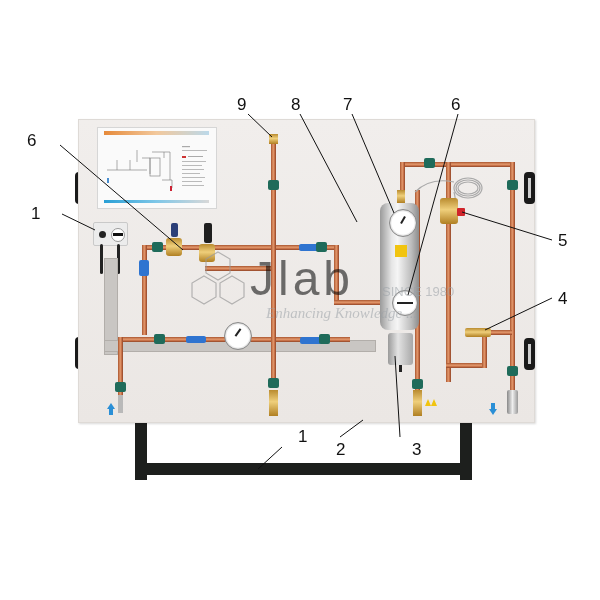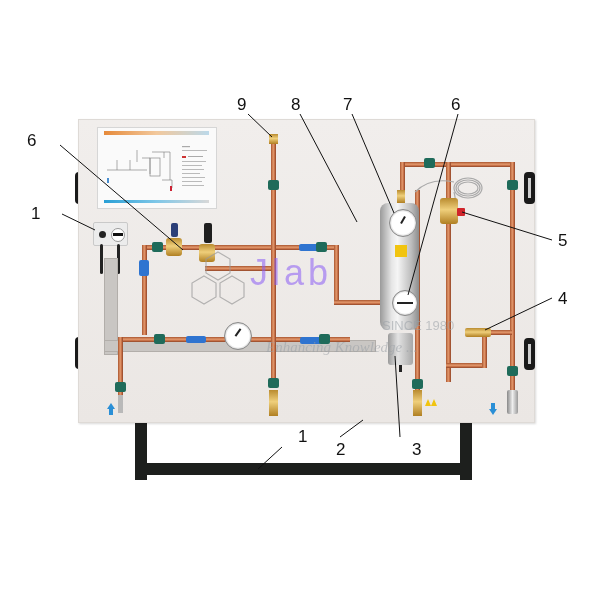--- a/index.html
+++ b/index.html
@@ -10,21 +10,21 @@
   .handle{background:#1a1a1a;border-radius:4px;width:11px;height:32px;}
   .handle::after{content:"";position:absolute;left:4px;top:6px;width:3px;height:20px;background:#cfcfcf;}
   .pipe{background:linear-gradient(90deg,#a9552f,#e3996d 45%,#c8734a 70%,#8f4426);}
   .pipeh{background:linear-gradient(180deg,#a9552f,#e3996d 45%,#c8734a 70%,#8f4426);}
   .clamp{background:#1f6b5a;border-radius:2px;width:11px;height:10px;}
   .valveblue{background:#2f74d0;border-radius:2px;}
   .brass{background:linear-gradient(180deg,#b98b2f,#efcf7b 45%,#b07f22);}
   .gauge{border-radius:50%;background:radial-gradient(circle,#ffffff 60%,#d9d9d9 70%,#9a9a9a 100%);border:1px solid #8a8a8a;}
   .label{font-family:"Liberation Sans",sans-serif;font-size:17px;color:#111;line-height:1;}
   svg.lines{position:absolute;left:0;top:0;}
-  .wm-text{font-family:"Liberation Sans",sans-serif;color:#9aa0a6;opacity:0.55;margin-top:34px;}
+  .wm-text{font-family:"Liberation Sans",sans-serif;color:#9aa0a6;opacity:0.55;}
 </style>
 </head>
 <body>
 
 <div class="abs leg" style="left:135px;top:420px;width:12px;height:60px;"></div>
 <div class="abs leg" style="left:460px;top:420px;width:12px;height:60px;"></div>
 <div class="abs leg" style="left:135px;top:463px;width:337px;height:12px;"></div>
 <div class="abs" style="left:147px;top:475px;width:313px;height:5px;background:#fff;"></div>
 
 <div class="abs handle" style="left:75px;top:172px;"></div>
@@ -157,21 +157,21 @@
 <div class="abs" style="left:489px;top:409px;width:0;height:0;border-left:4px solid transparent;border-right:4px solid transparent;border-top:6px solid #2a8fd6;"></div>
 <div class="abs" style="left:425px;top:399px;width:12px;height:7px;background:#f1c40f;clip-path:polygon(0 100%,25% 0,50% 100%,75% 0,100% 100%);"></div>
 
 <svg class="abs" style="left:188px;top:250px;" width="60" height="55" viewBox="0 0 60 55">
   <g fill="none" stroke="#9a9a9a" stroke-width="1.2" opacity="0.7">
     <polygon points="30,2 42,9 42,23 30,30 18,23 18,9"></polygon>
     <polygon points="16,26 28,33 28,47 16,54 4,47 4,33"></polygon>
     <polygon points="44,26 56,33 56,47 44,54 32,47 32,33"></polygon>
   </g>
 </svg>
-<div class="abs" style="left:250px;top:255px;font-family:'Liberation Sans',sans-serif;font-size:36px;color:#8b5cf6;opacity:0.55;letter-spacing:4px;line-height:1;">Jlab</div>
+<div class="abs" style="left:250px;top:255px;font-family:'Liberation Sans',sans-serif;font-size:48px;color:#000000;opacity:0.55;letter-spacing:4px;line-height:1;">Jlab</div>
 <div class="abs wm-text" style="left:382px;top:284px;font-size:13px;">SINCE 1980</div>
 <div class="abs wm-text" style="left:266px;top:305px;font-size:15px;font-style:italic;font-family:'Liberation Serif',serif;text-align:center;">Enhancing Knowledge ...</div>
 
 <svg class="lines" width="600" height="600" viewBox="0 0 600 600">
   <g stroke="#111" stroke-width="1" fill="none">
     <line x1="248" y1="114" x2="272" y2="137"></line>
     <line x1="300" y1="114" x2="357" y2="222"></line>
     <line x1="352" y1="114" x2="394" y2="213"></line>
     <line x1="458" y1="114" x2="408" y2="295"></line>
     <line x1="552" y1="240" x2="462" y2="212"></line>

